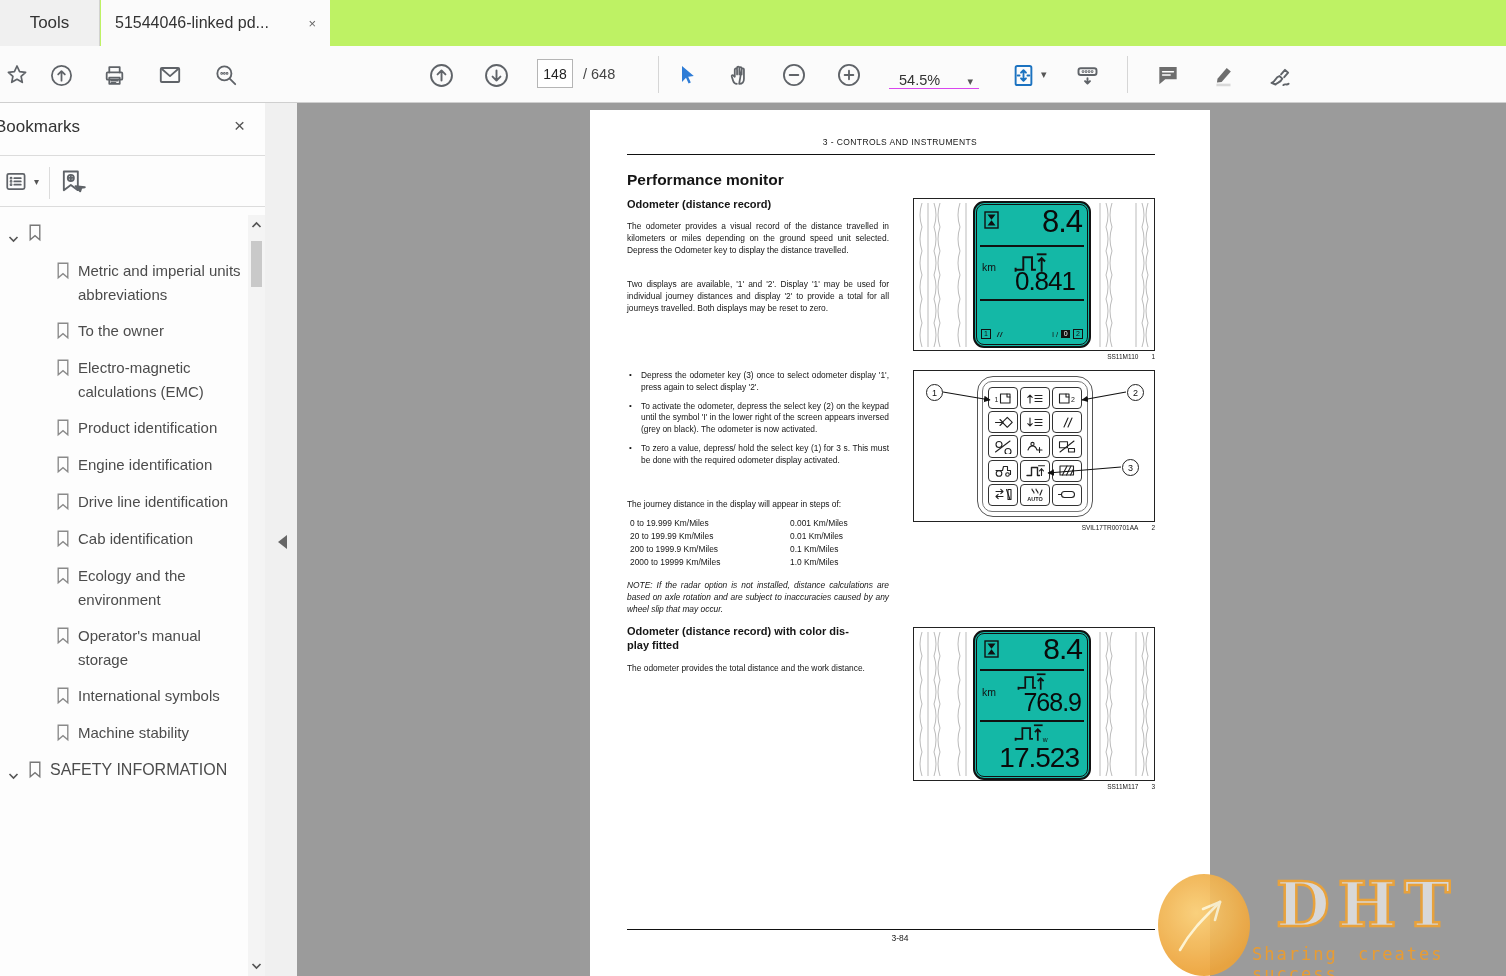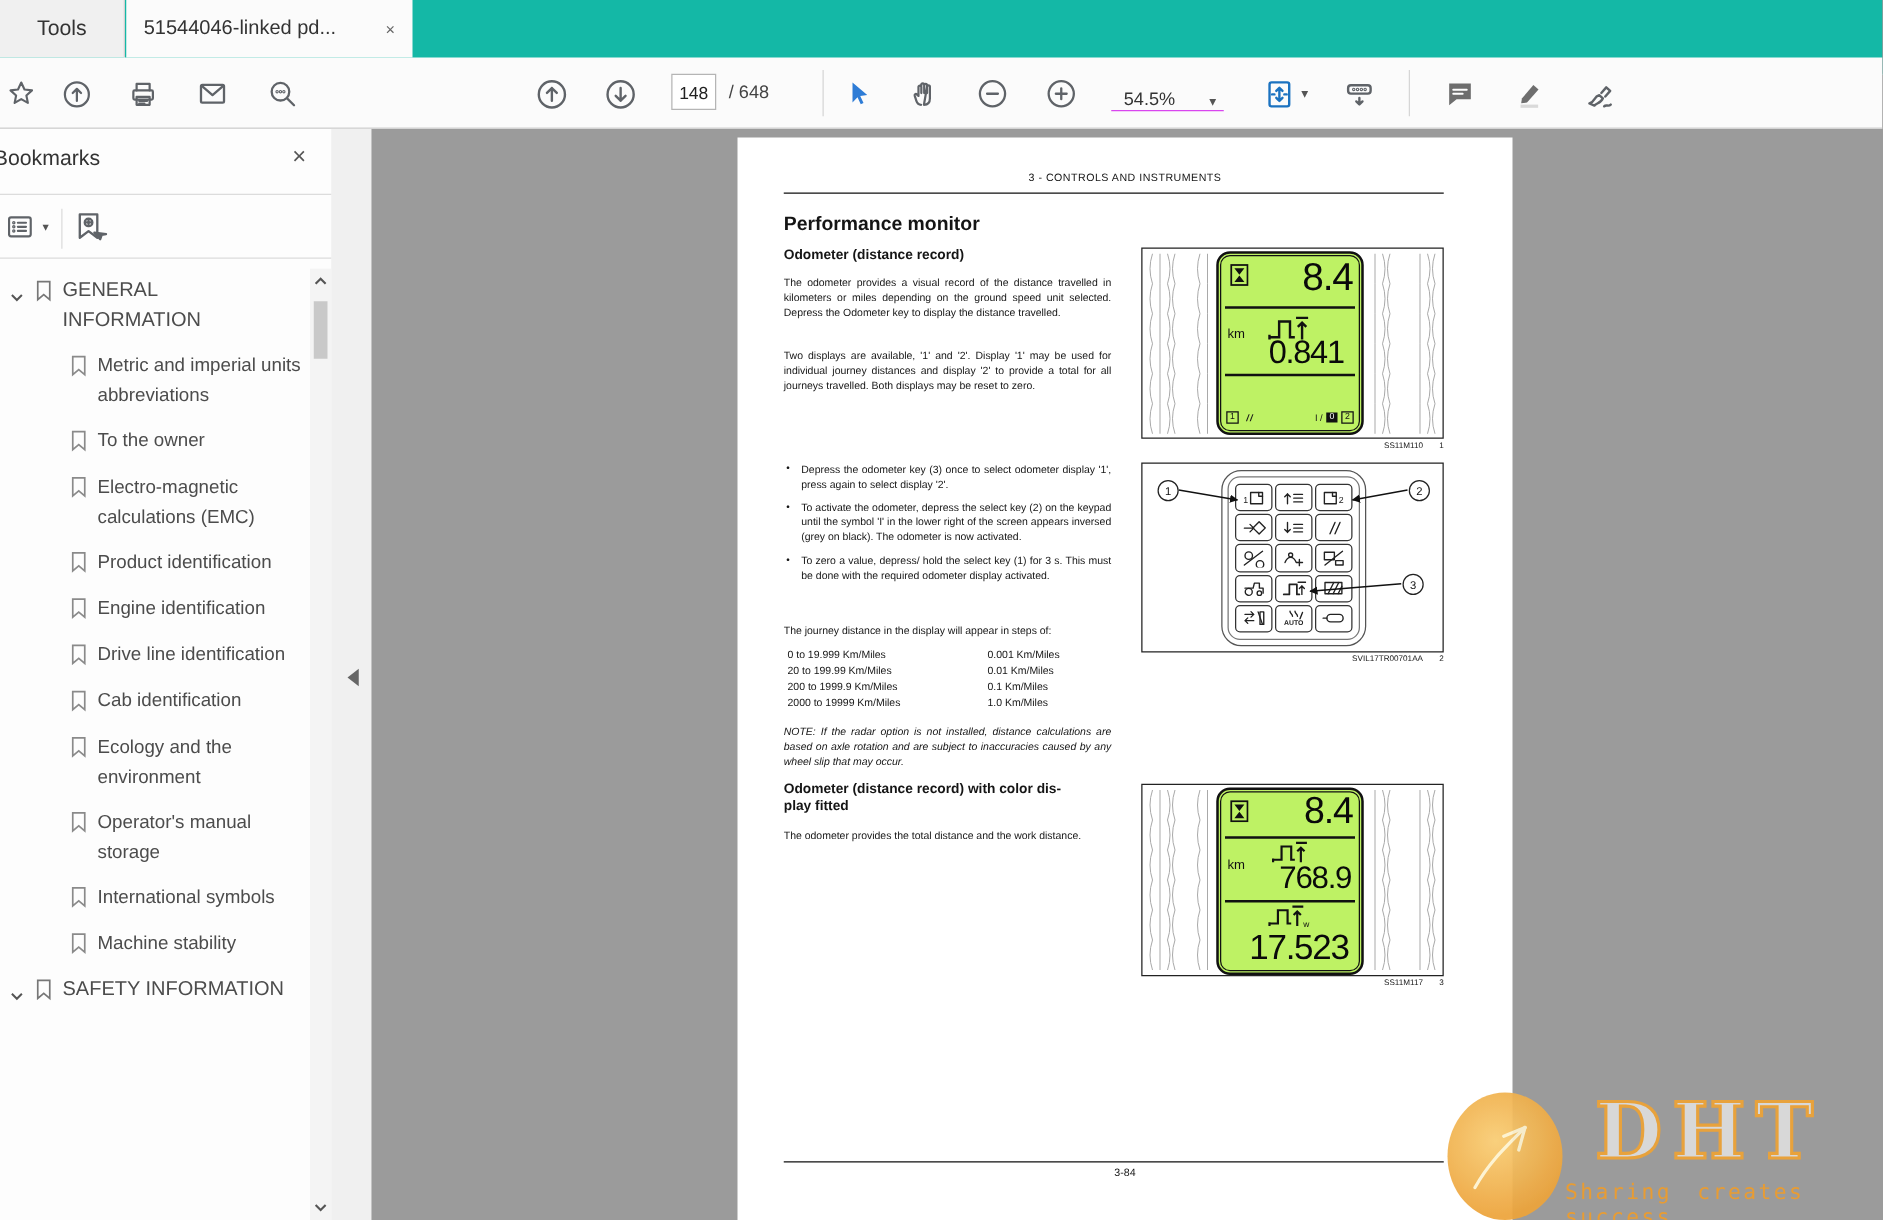--- a/index.html
+++ b/index.html
@@ -1,20 +1,20 @@
 <!DOCTYPE html>
 <html><head>
 <meta charset="utf-8">
 <style>
   * { box-sizing: border-box; margin: 0; padding: 0; }
   html,body { width:1506px; height:976px; overflow:hidden; }
   body { font-family:"Liberation Sans", sans-serif; background:#9b9b9b; position:relative; }
 
   
-  .tabbar { position:absolute; top:0; left:0; right:0; height:60px; background:#14b8a6; border-bottom:1px solid #dadada; z-index:30; }
+  .tabbar { position:absolute; top:0; left:0; right:0; height:60px; background:#bef264; border-bottom:1px solid #dadada; z-index:30; }
   .tab-tools { position:absolute; left:0; top:0; width:100px; height:46px; background:#f0f0f0; border-right:1px solid #d2d2d2;
                display:flex; align-items:center; justify-content:center; font-size:17px; color:#333; }
   .tab-doc { position:absolute; left:101px; top:0; width:229px; height:46px; background:#fbfbfb;
              display:flex; align-items:center; gap:12px; padding:0 14px; font-size:16px; color:#333; }
   .tab-doc .close { font-size:13px; color:#666; margin-left:auto; }
 
   
   .toolbar { position:absolute; top:46px; left:0; right:0; height:57px; background:#fbfbfb; border-bottom:1px solid #cfcfcf; z-index:30; }
   .tbtn { position:absolute; top:14px; width:30px; height:30px; display:flex; align-items:center; justify-content:center; }
   .tbtn svg { stroke:#5f6368; fill:none; stroke-width:1.7; stroke-linecap:round; stroke-linejoin:round; }
@@ -78,21 +78,21 @@
 
   
   .fig { position:absolute; left:323px; width:242px; background:#fff; border:1px solid #222; }
   .fig1 { top:88px; height:153px; }
   .fig2 { top:260px; height:152px; border-width:1.5px; }
   .fig3 { top:517px; height:154px; }
   .figcap { position:absolute; left:323px; width:242px; display:flex; justify-content:flex-end; gap:13px;
             font-size:6.5px; color:#333; }
   .cap1 { top:243px; } .cap2 { top:414px; } .cap3 { top:673px; }
   .waves { position:absolute; inset:0; }
-  .lcd { position:absolute; left:59px; top:2px; width:118px; height:147px; border:2px solid #111; border-radius:11px; background:#bef264; }
+  .lcd { position:absolute; left:59px; top:2px; width:118px; height:147px; border:2px solid #111; border-radius:11px; background:#14b8a6; }
   .lcd::before { content:""; position:absolute; inset:1px; border:1px solid #111; border-radius:8px; pointer-events:none; }
   .lcd .hg { position:absolute; left:9px; top:8px; }
   .lcd .rule { position:absolute; left:5px; right:5px; height:2px; background:#111; }
   .num { position:absolute; right:7px; letter-spacing:-1px; font-family:"Liberation Sans",sans-serif; color:#0a0a0a; white-space:nowrap; }
   .glyph { position:absolute; left:0; width:100%; text-align:center; }
   .unit { position:absolute; left:7px; font-size:10.5px; color:#111; }
   .lcd-bottom { position:absolute; left:6px; right:6px; bottom:7px; display:flex; align-items:center; font-size:7.5px; color:#111; }
   .sqbox { border:1px solid #111; padding:0 2px; line-height:8px; font-size:7px; }
   .invbox { background:#111; color:#fff !important; padding:0 2.5px; line-height:8.5px; font-size:7px; }
   .slashes { font-style:italic; font-weight:bold; margin-left:6px; letter-spacing:1px; }
@@ -281,21 +281,20 @@
   <div class="prule" style="top:103px"></div>
 
   <div class="bm-list">
       <div class="bm root">
     <span class="chev"><svg width="11" height="8" viewBox="0 0 11 8">
             <path d="M1.5 2l4 4 4-4"></path>
           </svg></span>
     <span class="bmicon"><svg width="16" height="19" viewBox="0 0 20 22">
             <path d="M4 2h12v18l-6-5-6 5z"></path>
           </svg></span>
-    <span class="bm-label">GENERAL INFORMATION</span>
   </div>
       <div class="bm child">
     <span class="chev" style="visibility: hidden;"><svg width="11" height="8" viewBox="0 0 11 8">
             <path d="M1.5 2l4 4 4-4"></path>
           </svg></span>
     <span class="bmicon"><svg width="16" height="19" viewBox="0 0 20 22">
             <path d="M4 2h12v18l-6-5-6 5z"></path>
           </svg></span>
     <span class="bm-label">Metric and imperial units abbreviations</span>
   </div>

